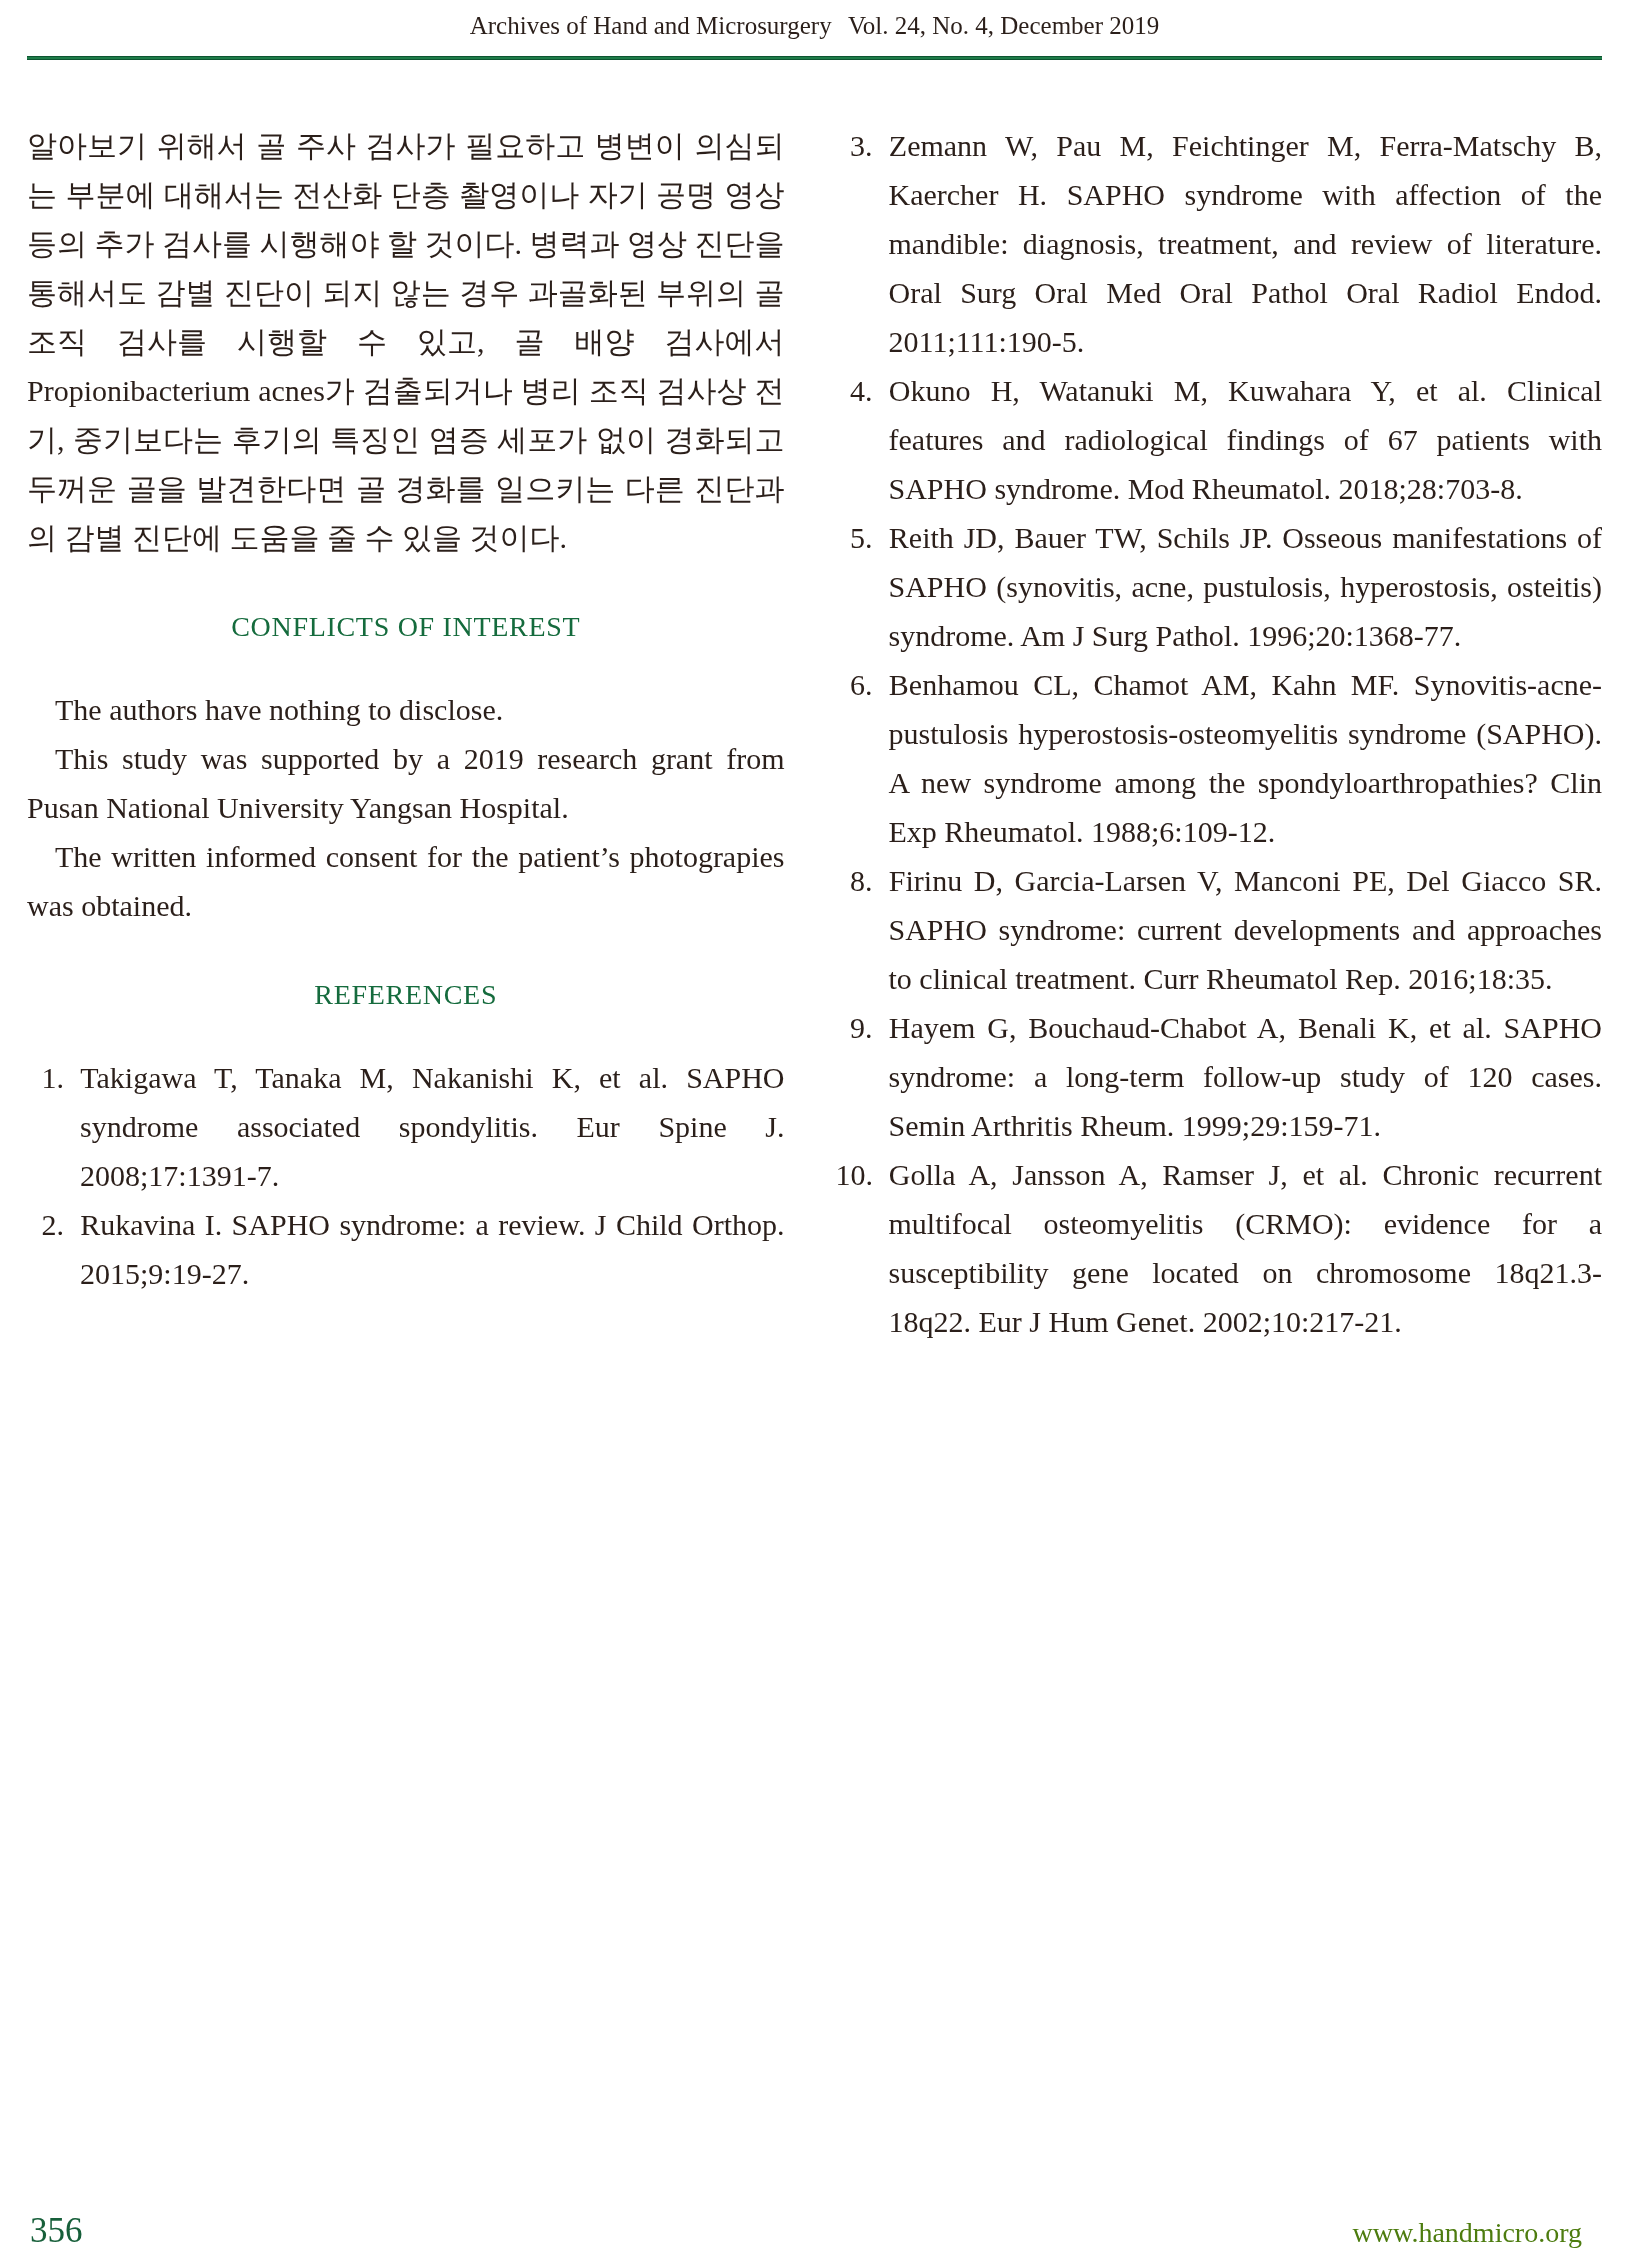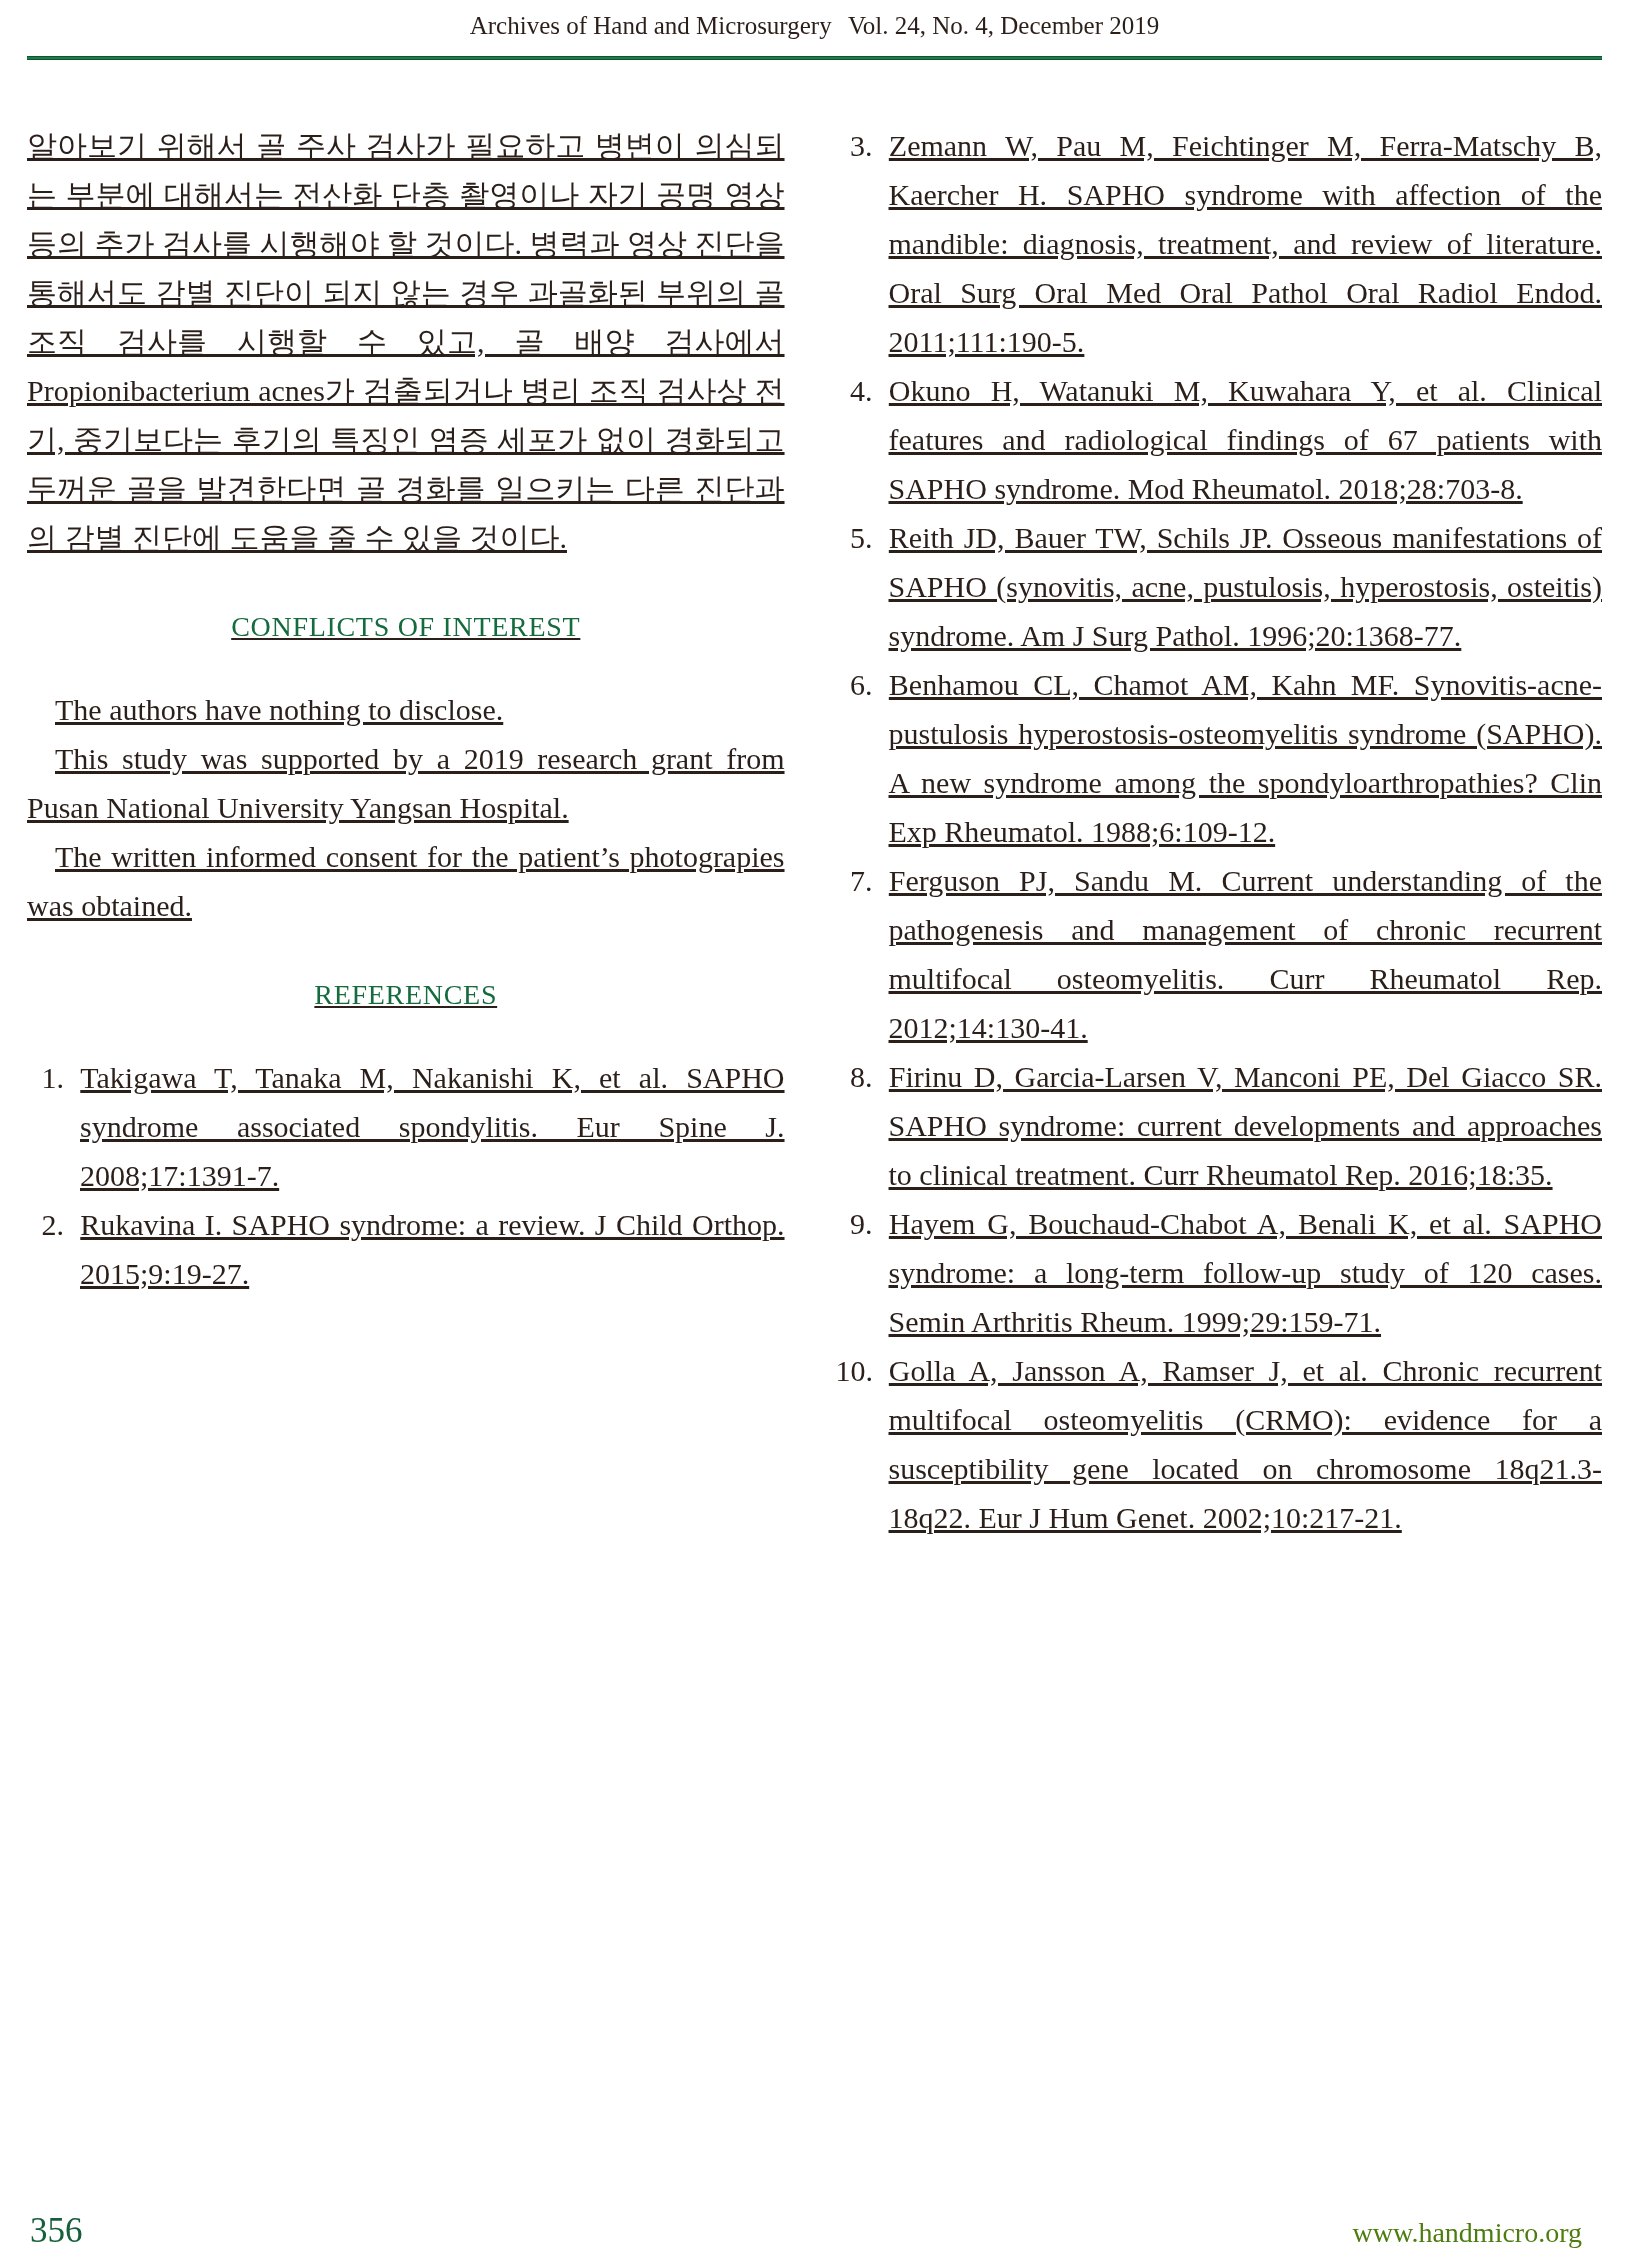--- a/index.html
+++ b/index.html
@@ -35,21 +35,21 @@
     background: #1e7c48;
     border-top: 0.7px solid #0d5531;
     border-bottom: 0.7px solid #0d5531;
     box-sizing: border-box;
   }
   
   .columns {
     display: flex;
     margin-top: 61px;
   }
-  .col { font-size: 30px; line-height: 49px; text-align: justify; text-decoration: underline; }
+  .col { font-size: 30px; line-height: 49px; text-align: justify; }
   .col-left  { width: 760px; margin-right: 51px; }
   .col-right { width: 769px; }
 
   .body-paragraph { margin: 0; }
 
   h2.section-heading {
     font-size: 28px;
     line-height: 43px;
     font-weight: normal;
     color: #156b3d;
@@ -114,21 +114,20 @@
           <div class="ref"><span class="ref-num">2.</span><span>Rukavina I. SAPHO syndrome: a review. J Child Orthop. 2015;9:19-27.</span></div>
         </div>
     </div>
 
     <div class="col col-right">
       <div>
           <div class="ref"><span class="ref-num">3.</span><span>Zemann W, Pau M, Feichtinger M, Ferra-Matschy B, Kaercher H. SAPHO syndrome with affection of the mandible: diagnosis, treatment, and review of literature. Oral Surg Oral Med Oral Pathol Oral Radiol Endod. 2011;111:190-5.</span></div>
           <div class="ref"><span class="ref-num">4.</span><span>Okuno H, Watanuki M, Kuwahara Y, et al. Clinical features and radiological findings of 67 patients with SAPHO syndrome. Mod Rheumatol. 2018;28:703-8.</span></div>
           <div class="ref"><span class="ref-num">5.</span><span>Reith JD, Bauer TW, Schils JP. Osseous manifestations of SAPHO (synovitis, acne, pustulosis, hyperostosis, osteitis) syndrome. Am J Surg Pathol. 1996;20:1368-77.</span></div>
           <div class="ref"><span class="ref-num">6.</span><span>Benhamou CL, Chamot AM, Kahn MF. Synovitis-acne-pustulosis hyperostosis-osteomyelitis syndrome (SAPHO). A new syndrome among the spondyloarthropathies? Clin Exp Rheumatol. 1988;6:109-12.</span></div>
-          <div class="ref"><span class="ref-num">7.</span><span>Ferguson PJ, Sandu M. Current understanding of the pathogenesis and management of chronic recurrent multifocal osteomyelitis. Curr Rheumatol Rep. 2012;14:130-41.</span></div>
           <div class="ref"><span class="ref-num">8.</span><span>Firinu D, Garcia-Larsen V, Manconi PE, Del Giacco SR. SAPHO syndrome: current developments and approaches to clinical treatment. Curr Rheumatol Rep. 2016;18:35.</span></div>
           <div class="ref"><span class="ref-num">9.</span><span>Hayem G, Bouchaud-Chabot A, Benali K, et al. SAPHO syndrome: a long-term follow-up study of 120 cases. Semin Arthritis Rheum. 1999;29:159-71.</span></div>
           <div class="ref"><span class="ref-num">10.</span><span>Golla A, Jansson A, Ramser J, et al. Chronic recurrent multifocal osteomyelitis (CRMO): evidence for a susceptibility gene located on chromosome 18q21.3-18q22. Eur J Hum Genet. 2002;10:217-21.</span></div>
         </div>
     </div>
 
   </div>
 
   <div class="footer">
     <span class="page-number">356</span>

